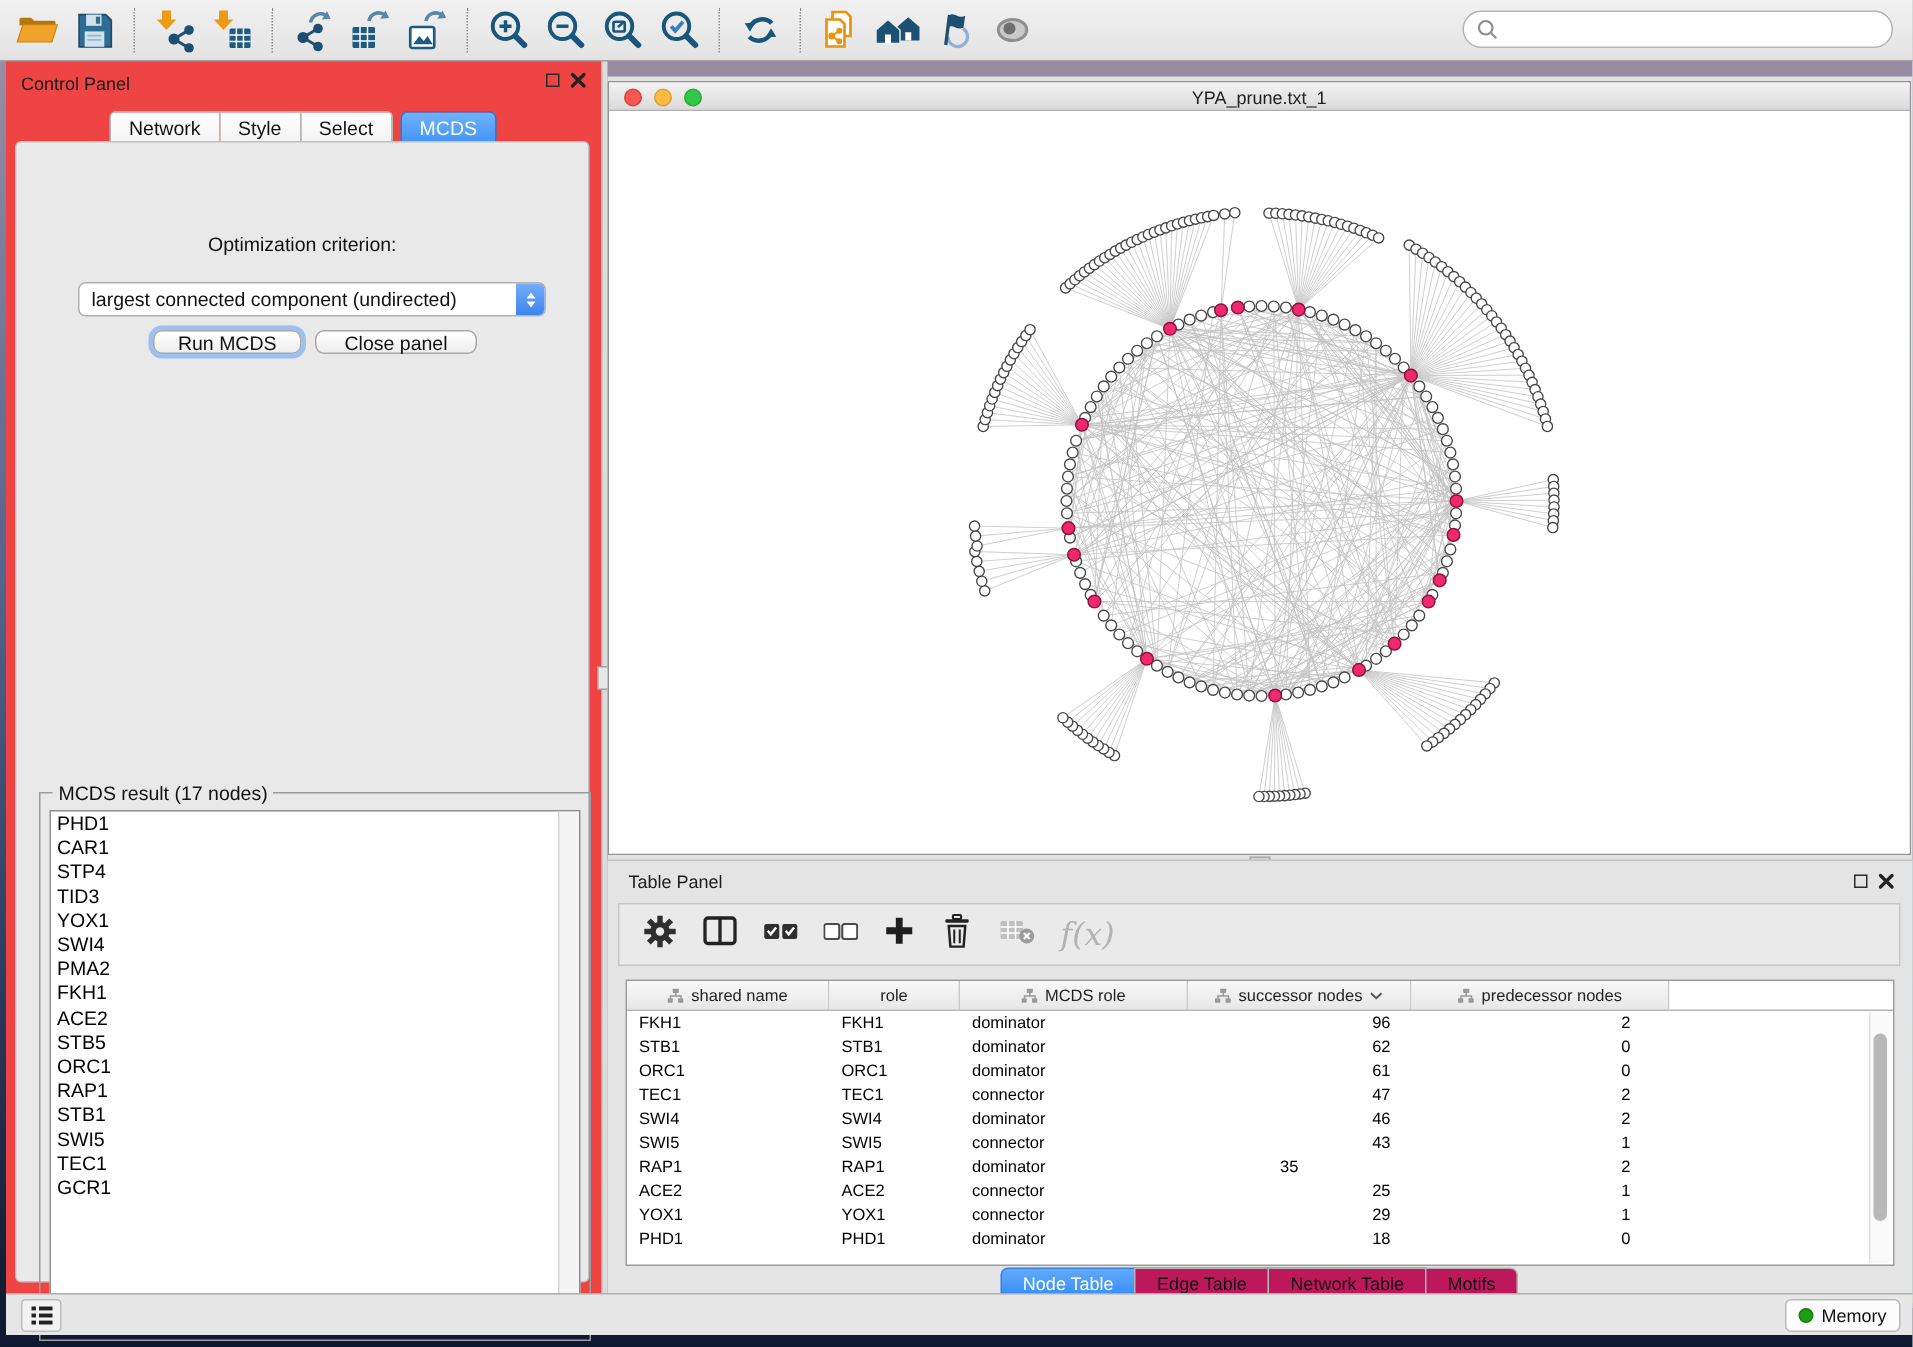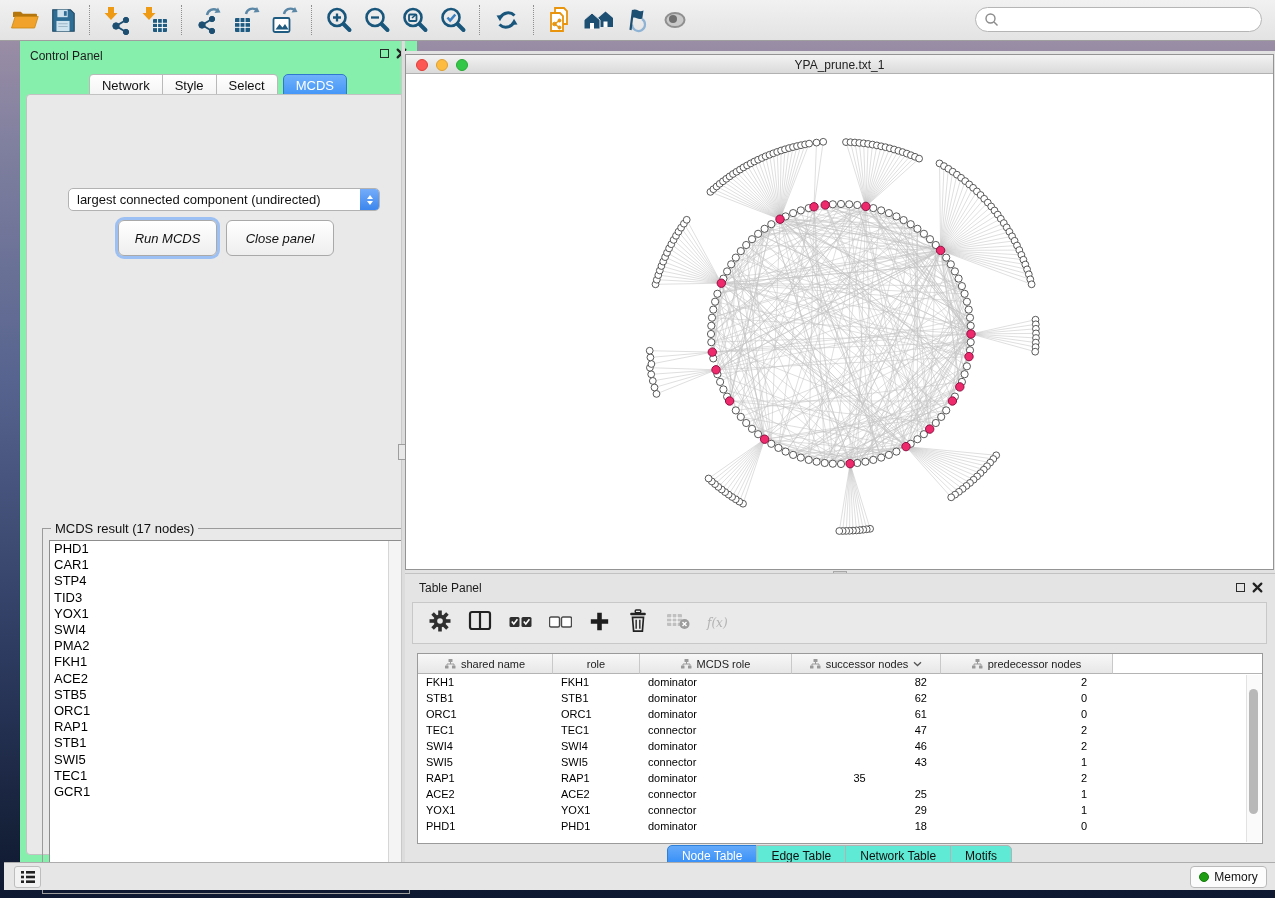--- a/index.html
+++ b/index.html
@@ -11,21 +11,21 @@
   .abs{position:absolute;}
   
   #toolbar{left:0;top:0;width:1275px;height:41px;background:linear-gradient(#f1f1f1,#e3e3e3);
     border-bottom:1px solid #9f9f9f;display:flex;align-items:center;padding-left:6px;box-sizing:border-box;}
   .tbtn{width:38px;height:36px;display:flex;align-items:center;justify-content:center;}
   .tsep{width:1px;height:30px;border-left:1px dotted #8f8f8f;margin:0 7px;}
   #search-wrap{position:absolute;right:13px;top:7px;width:287px;height:25px;background:#fff;
     border:1px solid #b5b5b5;border-radius:13px;display:flex;align-items:center;padding-left:8px;box-sizing:border-box;}
   #search-wrap input{border:none;outline:none;flex:1;font-size:12px;background:transparent;font-family:"Liberation Sans",sans-serif;}
   
-  #control-panel{left:20px;top:41px;width:397px;height:821px;background:#86efac;box-sizing:border-box;}
+  #control-panel{left:4px;top:41px;width:397px;height:821px;background:#ef4444;box-sizing:border-box;}
   #cp-title{position:absolute;left:10px;top:8px;font-size:12px;color:#1c1c1c;}
   .win-icons{position:absolute;top:7px;display:flex;gap:7px;align-items:center;}
   #cp-icons{right:10px;}
   .float-ic{width:9px;height:9px;border:1.5px solid #2a2a2a;box-sizing:border-box;display:inline-block;}
   
   #cp-tabs{position:absolute;left:0;top:33px;width:100%;display:flex;justify-content:center;}
   .cptab{font-size:13px;padding:2px 12px;height:20px;line-height:17px;background:linear-gradient(#ffffff,#f1f1f1);
     border:1px solid #b9b9b9;margin-left:-1px;color:#111;}
   .cptab:first-child{border-radius:4px 0 0 4px;}
   .cptab:nth-child(3){border-radius:0 4px 4px 0;}
@@ -34,22 +34,22 @@
     border:1px solid #c2c2c2;border-radius:4px;}
   #opt-label{position:absolute;left:0;top:60px;width:100%;text-align:center;font-size:13px;color:#111;}
   #opt-select{position:absolute;left:41px;top:93px;width:312px;height:23px;background:#fff;border:1px solid #b2b2b2;
     border-radius:5px;box-sizing:border-box;display:flex;align-items:center;}
   #opt-select .val{flex:1;font-size:13px;padding-left:8px;color:#111;white-space:nowrap;overflow:hidden;}
   #opt-select .step{width:19px;height:21px;border-radius:0 4px 4px 0;background:linear-gradient(#74acf9,#3c86ee);
     display:flex;flex-direction:column;align-items:center;justify-content:center;gap:2px;}
   .chev{width:0;height:0;border-left:3.5px solid transparent;border-right:3.5px solid transparent;}
   .chev.up{border-bottom:4px solid #fff;}
   .chev.dn{border-top:4px solid #fff;}
-  .cbtn{position:absolute;height:36px;background:linear-gradient(#ffffff,#eeeeee);border:1px solid #a9a9a9;
-    border-radius:6px;font-size:13px;color:#111;display:flex;align-items:center;justify-content:center;box-sizing:border-box;font-style:italic;}
+  .cbtn{position:absolute;height:16px;background:linear-gradient(#ffffff,#eeeeee);border:1px solid #a9a9a9;
+    border-radius:6px;font-size:13px;color:#111;display:flex;align-items:center;justify-content:center;box-sizing:border-box;}
   #run-btn{left:91px;top:125px;width:99px;box-shadow:0 0 0 3px rgba(105,165,250,.6);}
   #close-btn{left:199px;top:125px;width:108px;}
   
   #result-group{position:absolute;left:15px;top:433px;width:366px;height:364px;border:1px solid #9b9b9b;}
   #result-title{position:absolute;left:8px;top:-8px;background:#e9e9e9;padding:0 4px;font-size:13px;color:#111;}
   #result-list{position:absolute;left:6px;top:11px;right:6px;bottom:6px;background:#fff;border:1px solid #8d8d8d;
     overflow:hidden;}
   #result-scroll{position:absolute;right:0;top:0;bottom:0;width:13px;background:#f4f4f4;border-left:1px solid #d6d6d6;}
   .result-item{font-size:13px;line-height:16.2px;padding-left:4px;color:#000;}
   
@@ -63,34 +63,34 @@
   .light{width:12px;height:12px;border-radius:50%;display:inline-block;box-sizing:border-box;}
   #net-title{position:absolute;left:0;top:3px;width:100%;text-align:center;font-size:12px;color:#222;}
   #net-canvas{position:absolute;left:0;top:19px;width:867px;height:495px;background:#fff;}
   #h-handle{position:absolute;left:428px;top:520px;width:14px;height:5px;background:#d2d2d2;border:1px solid #a8a8a8;box-sizing:border-box;}
   
   #table-panel{position:absolute;left:0;top:522px;width:870px;height:296px;background:#e4e4e4;border-top:1px solid #c2c2c2;box-sizing:border-box;}
   #tp-title{position:absolute;left:14px;top:7px;font-size:12px;color:#1c1c1c;}
   #tp-icons{right:12px;top:8px;}
   #tp-toolbar{position:absolute;left:7px;top:28px;width:855px;height:42px;background:#eaeaea;
     border:1px solid #c8c8c8;display:flex;align-items:center;gap:17px;padding-left:16px;box-sizing:border-box;}
-  .fx{font-family:"DejaVu Serif",serif;font-style:italic;font-size:12px;color:#b2b2b2;}
+  .fx{font-family:"DejaVu Serif",serif;font-style:italic;font-size:21px;color:#b2b2b2;}
   #table-box{position:absolute;left:12px;top:79px;width:846px;height:191px;background:#fff;border:1px solid #9a9a9a;box-sizing:border-box;overflow:hidden;}
   #thead{display:flex;height:20px;}
   .th{background:linear-gradient(#f8f8f8,#e7e7e7);border-right:1px solid #c9c9c9;border-bottom:1px solid #b4b4b4;
     display:flex;align-items:center;justify-content:center;gap:5px;font-size:11px;color:#222;box-sizing:border-box;}
   #thead .filler{flex:1;border-bottom:1px solid #b4b4b4;background:#fff;}
   .tr{display:flex;height:16px;}
   .td{font-size:11px;color:#000;box-sizing:border-box;line-height:16px;white-space:nowrap;overflow:hidden;}
   .td.l{padding-left:8px;text-align:left;}
   .td.r{text-align:right;}
   #tscroll{position:absolute;right:1px;top:21px;width:14px;bottom:1px;background:#fafafa;border-left:1px solid #e2e2e2;}
   #tthumb{position:absolute;left:2px;top:14px;width:9px;height:125px;background:#b8b8b8;border-radius:5px;}
   #tp-tabs{position:absolute;left:0;top:271px;width:100%;height:22px;display:flex;justify-content:center;}
-  .tptab{font-size:12px;height:22px;line-height:21px;padding:0 14px;background:#5eead4;border:1px solid #b3b3b3;margin-left:-1px;color:#111;box-sizing:border-box;}
+  .tptab{font-size:12px;height:22px;line-height:21px;padding:0 14px;background:#be185d;border:1px solid #b3b3b3;margin-left:-1px;color:#111;box-sizing:border-box;}
   .tptab:first-child{border-radius:5px 0 0 5px;}
   .tptab:last-child{border-radius:0 5px 5px 0;}
   .tptab.active{background:linear-gradient(#64a9fa,#2f8bf7);color:#fff;border-color:#2d7fd8;}
   
   #status-bar{left:4px;top:862px;width:1271px;height:28px;background:#e6e6e6;border-top:1px solid #adadad;box-sizing:border-box;}
   #list-btn{position:absolute;left:10px;top:3px;width:27px;height:22px;background:#f2f2f2;border:1px solid #bdbdbd;border-radius:3px;
     display:flex;align-items:center;justify-content:center;box-sizing:border-box;}
   #memory-btn{position:absolute;right:8px;top:3px;width:77px;height:22px;background:#fcfcfc;border:1px solid #b9b9b9;border-radius:4px;
     display:flex;align-items:center;justify-content:center;gap:5px;font-size:12px;color:#111;box-sizing:border-box;}
   #memory-dot{width:10px;height:10px;border-radius:50%;background:#1d9e12;border:1px solid #157a0c;box-sizing:border-box;}
@@ -255,20 +255,21 @@
       <path d="M1.5 1.5 L8.5 8.5 M8.5 1.5 L1.5 8.5" stroke="#222" stroke-width="2" stroke-linecap="round"></path>
     </svg>
   </div>
   <div id="cp-tabs">
       <div class="cptab">Network</div>
       <div class="cptab">Style</div>
       <div class="cptab">Select</div>
       <div class="cptab active">MCDS</div>
     </div>
   <div id="cp-box">
+    <div id="opt-label">Optimization criterion:</div>
     <div id="opt-select">
       <span class="val">largest connected component (undirected)</span>
       <span class="step">
           <span class="chev up"></span>
           <span class="chev dn"></span>
         </span>
     </div>
     <div id="run-btn" class="cbtn">Run MCDS</div>
     <div id="close-btn" class="cbtn">Close panel</div>
     <div id="result-group">
@@ -1162,21 +1163,21 @@
             </svg>
             <span>predecessor nodes</span>
           </div>
           <div class="filler"></div>
         </div>
       <div id="tbody">
           <div class="tr">
             <div class="td l" style="width: 135px;">FKH1</div>
             <div class="td l" style="width: 87px;">FKH1</div>
             <div class="td l" style="width: 152px;">dominator</div>
-            <div class="td r" style="width: 135px; padding-right: 0px;">82</div>
+            <div class="td r" style="width: 135px; padding-right: 0px;">96</div>
             <div class="td r" style="width: 160px; padding-right: 0px;">2</div>
           </div>
           <div class="tr">
             <div class="td l" style="width: 135px;">STB1</div>
             <div class="td l" style="width: 87px;">STB1</div>
             <div class="td l" style="width: 152px;">dominator</div>
             <div class="td r" style="width: 135px; padding-right: 0px;">62</div>
             <div class="td r" style="width: 160px; padding-right: 0px;">0</div>
           </div>
           <div class="tr">

